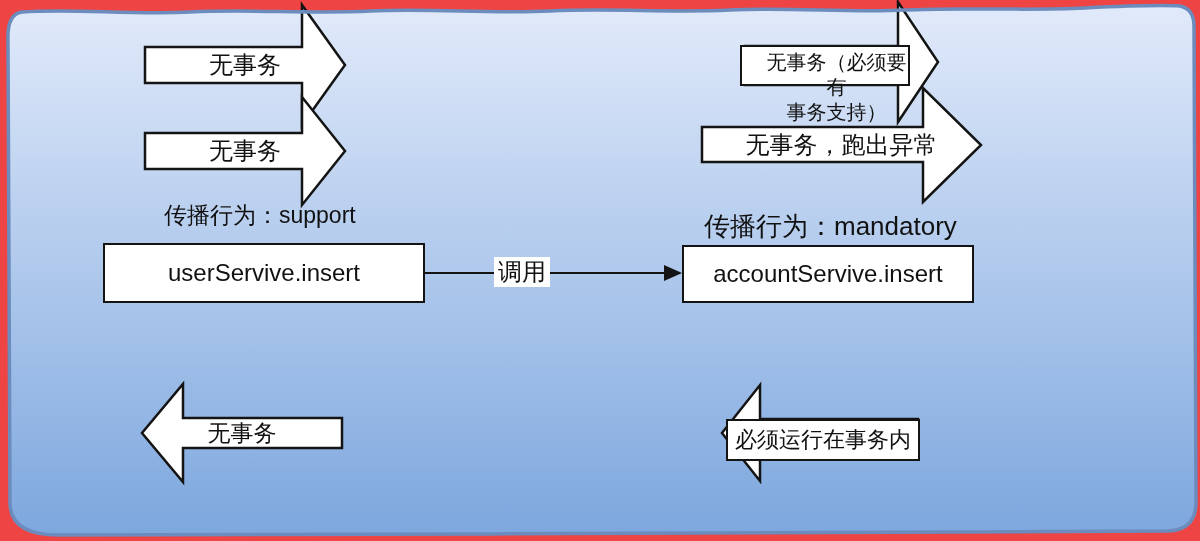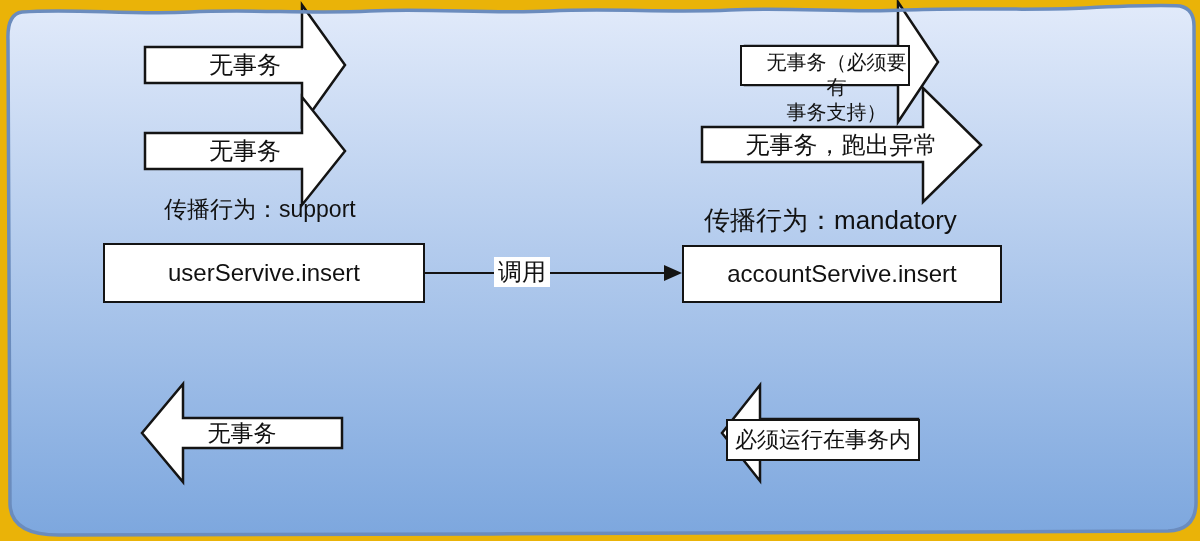--- a/index.html
+++ b/index.html
@@ -1,20 +1,20 @@
 <!DOCTYPE html>
 <html style="--c-region_top: #e1eafa; --c-region_bottom: #7da7de; --c-region_border: #6b8cbd; --c-shape_fill: #ffffff; --c-shape_stroke: #141414; --c-text: #111111;"><head>
 <meta charset="utf-8">
 <style>
   html, body { margin: 0; padding: 0; background: #ffffff; }
   .canvas {
     position: relative;
     width: 1200px;
     height: 541px;
-    background: #eab308;
+    background: #ef4444;
     overflow: hidden;
     font-family: "Liberation Sans", "DejaVu Sans", sans-serif;
     color: var(--c-text, #111111);
   }
   .canvas svg { position: absolute; left: 0; top: 0; }
   .abs { position: absolute; box-sizing: border-box; }
   .shape-label {
     display: flex;
     align-items: center;
     justify-content: center;
@@ -32,20 +32,21 @@
     color: var(--c-text, #111111);
   }
   .label-box {
     background: var(--c-shape_fill, #ffffff);
     border: 2px solid var(--c-shape_stroke, #141414);
     color: var(--c-text, #111111);
   }
   .free-label {
     color: var(--c-text, #111111);
     white-space: nowrap;
+    margin-top: 6px;
   }
   .two-line { text-align: center; overflow: visible; }
   .two-line span { display: block; line-height: 25px; font-size: 20px; margin-left: 23px; }
   .call-badge {
     background: var(--c-shape_fill, #ffffff);
     display: flex;
     align-items: center;
     justify-content: center;
     font-size: 24px;
   }
@@ -125,17 +126,17 @@
   <div class="abs shape-label" style="left:142px; top:418px; width:200px; height:30px; font-size:23px;">无事务</div>
 
   <div class="abs label-box shape-label" style="left:726px; top:419px; width:194px; height:42px; font-size:22px;">必须运行在事务内</div>
 
   <div class="abs free-label" style="left:164px; top:194px; font-size:23px;">传播行为：support</div>
 
   <div class="abs free-label" style="left:704px; top:203px; font-size:26px;">传播行为：mandatory</div>
 
   <div class="abs node-box" style="left:103px; top:243px; width:322px; height:60px;">userServive.insert</div>
 
-  <div class="abs node-box" style="left:682px; top:245px; width:320px; height:58px;">accountServive.insert</div>
+  <div class="abs node-box" style="left:682px; top:245px; width:292px; height:58px;">accountServive.insert</div>
 
   <div class="abs call-badge" style="left:494px; top:257px; width:56px; height:30px;">调用</div>
 
 </div>
 
 </body></html>

